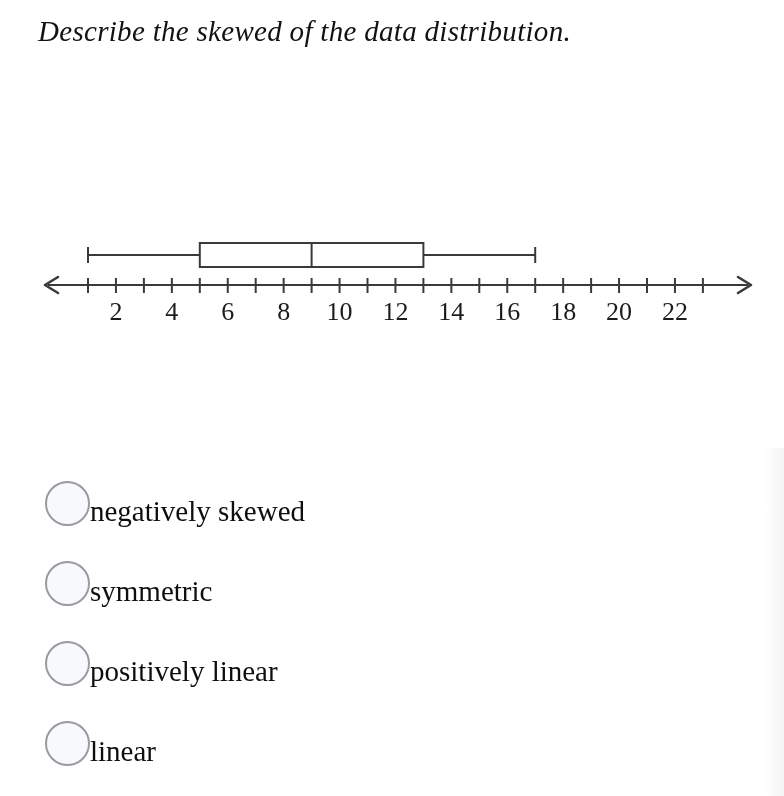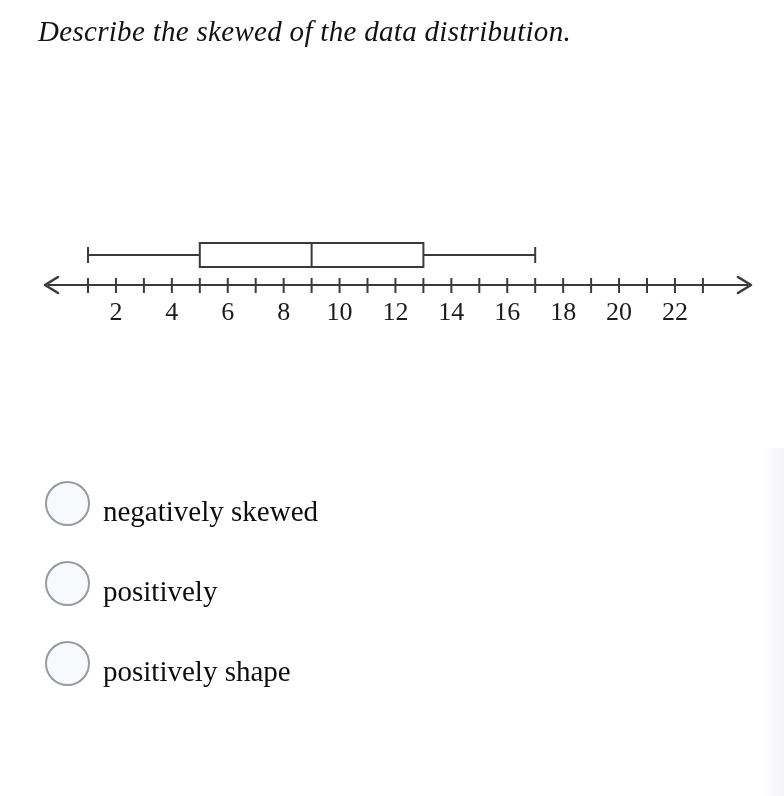--- a/index.html
+++ b/index.html
@@ -45,21 +45,20 @@
   .radio-circle {
     width:45px; height:45px;
     box-sizing:border-box;
     border:2px solid #9a9aa0;
     border-radius:50%;
     background:#f8f9fc;
     flex:0 0 auto;
     cursor:pointer;
   }
   .option-label {
-    margin-left:13px;
     margin-top:13px;
     font-size:29px;
     line-height:34px;
     color:#0e0e0e;
     white-space:nowrap;
   }
   .right-edge-strip {
     position:absolute;
     right:0; top:448px;
     width:19px; height:348px;
@@ -120,21 +119,25 @@
     </svg>
 </div>
 
 <div class="options">
   <div class="option option-1">
     <div class="radio-circle"></div>
     <div class="option-label">negatively skewed</div>
   </div>
   <div class="option option-2">
     <div class="radio-circle"></div>
-    <div class="option-label">positively</div>
+    <div class="option-label">symmetric</div>
   </div>
   <div class="option option-3">
     <div class="radio-circle"></div>
-    <div class="option-label">positively shape</div>
+    <div class="option-label">positively linear</div>
+  </div>
+  <div class="option option-4">
+    <div class="radio-circle"></div>
+    <div class="option-label">linear</div>
   </div>
 </div>
 
 <div class="right-edge-strip"></div>
 
 </body></html>

